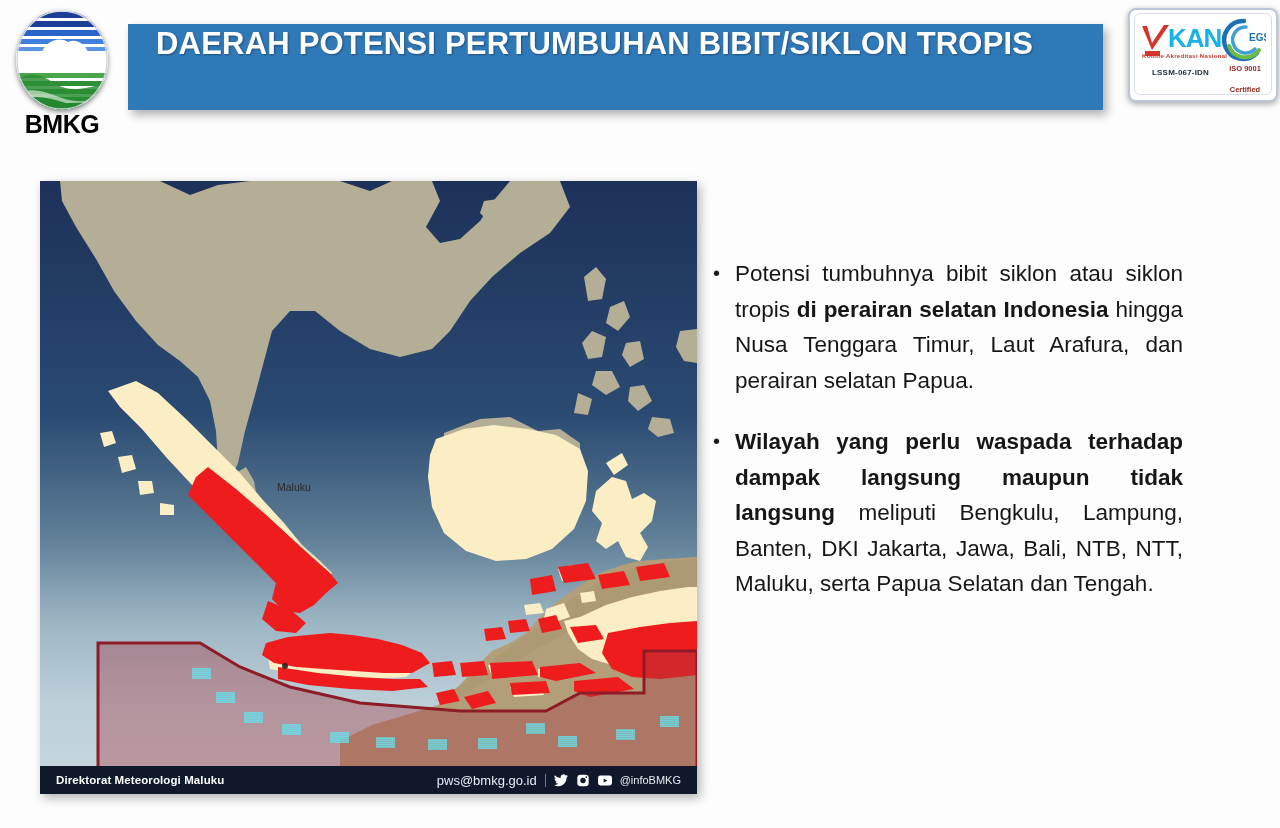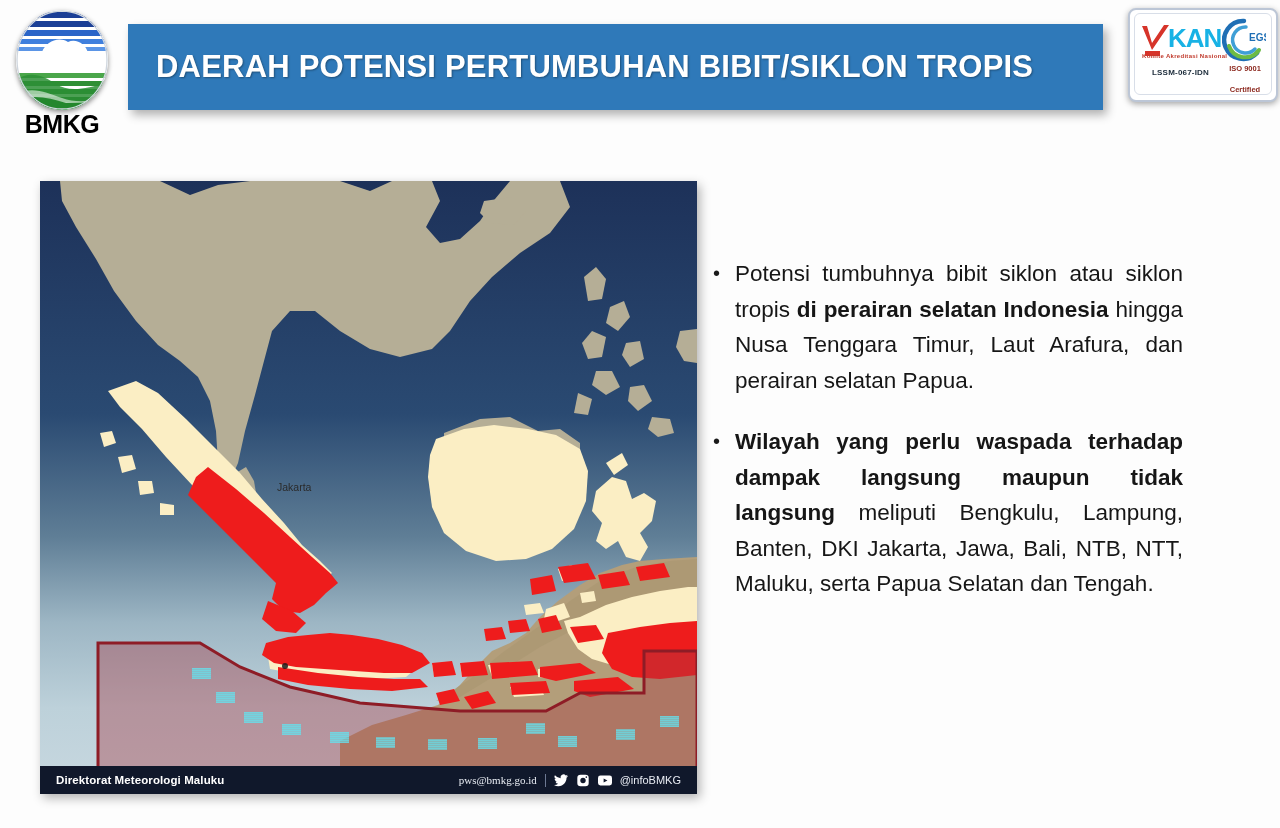--- a/index.html
+++ b/index.html
@@ -55,21 +55,20 @@
 
   #title-banner {
     position: absolute;
     left: 128px; top: 24px;
     width: 975px;
     height: 86px;
     background: #2f79b9;
     box-shadow: 4px 5px 9px rgba(0,0,0,.30);
     display: flex;
     flex-direction: column;
-    justify-content: center;
     padding-left: 28px;
     box-sizing: border-box;
   }
   .title-line {
     color: #ffffff;
     font-weight: bold;
     font-size: 31px;
     line-height: 40px;
     letter-spacing: 0.2px;
     text-shadow: 1px 1px 2px rgba(0,0,0,.35);
@@ -189,22 +188,22 @@
   }
   #footer-right {
     position: absolute;
     right: 16px;
     display: flex;
     align-items: center;
     gap: 8px;
   }
   #footer-email {
     color: #e8ecf3;
-    font-size: 11px;
-    font-family: Liberation Serif, serif;
+    font-size: 13px;
+    font-family: Liberation Sans, sans-serif;
   }
   .footer-sep {
     width: 1px; height: 13px;
     background: #6d7993;
   }
   .soc-icon {
     width: 14px; height: 13px;
     display: inline-block;
   }
   #footer-handle {
@@ -459,21 +458,21 @@
       <rect x="518" y="555" width="19" height="11" fill="url(#hatchCyan)"></rect>
       <rect x="576" y="548" width="19" height="11" fill="url(#hatchCyan)"></rect>
       <rect x="620" y="535" width="19" height="11" fill="url(#hatchCyan)"></rect>
     </g>
 
     <g opacity="0.85">
       <circle cx="245" cy="485" r="3" fill="#1b1b1b"></circle>
     </g>
   </svg>
 
-  <div style="position:absolute; left:237px; top:300px; font-size:10.5px; color:#2a2a2a; font-family:'Liberation Sans',sans-serif;">Jakarta</div>
+  <div style="position:absolute; left:237px; top:300px; font-size:10.5px; color:#2a2a2a; font-family:'Liberation Sans',sans-serif;">Maluku</div>
 
   <div id="map-footer">
     <div id="footer-left">Direktorat Meteorologi Maluku</div>
     <div id="footer-right">
       <span id="footer-email">pws@bmkg.go.id</span>
       <span class="footer-sep"></span>
       <svg class="soc-icon" viewBox="0 0 16 14">
         <path d="M16 1.8a6.3 6.3 0 0 1-1.9.5 3.3 3.3 0 0 0 1.4-1.8 6.6 6.6 0 0 1-2.1.8A3.3 3.3 0 0 0 7.7 4.4 9.3 9.3 0 0 1 1.1.9 3.3 3.3 0 0 0 2.1 5.3 3.2 3.2 0 0 1 .6 4.9v.1a3.3 3.3 0 0 0 2.6 3.2 3.3 3.3 0 0 1-1.5.1 3.3 3.3 0 0 0 3 2.3A6.6 6.6 0 0 1 0 12a9.3 9.3 0 0 0 5 1.5c6 0 9.3-5 9.3-9.3v-.4A6.6 6.6 0 0 0 16 1.8z" fill="#ffffff"></path>
       </svg>
       <svg class="soc-icon" viewBox="0 0 16 16">

